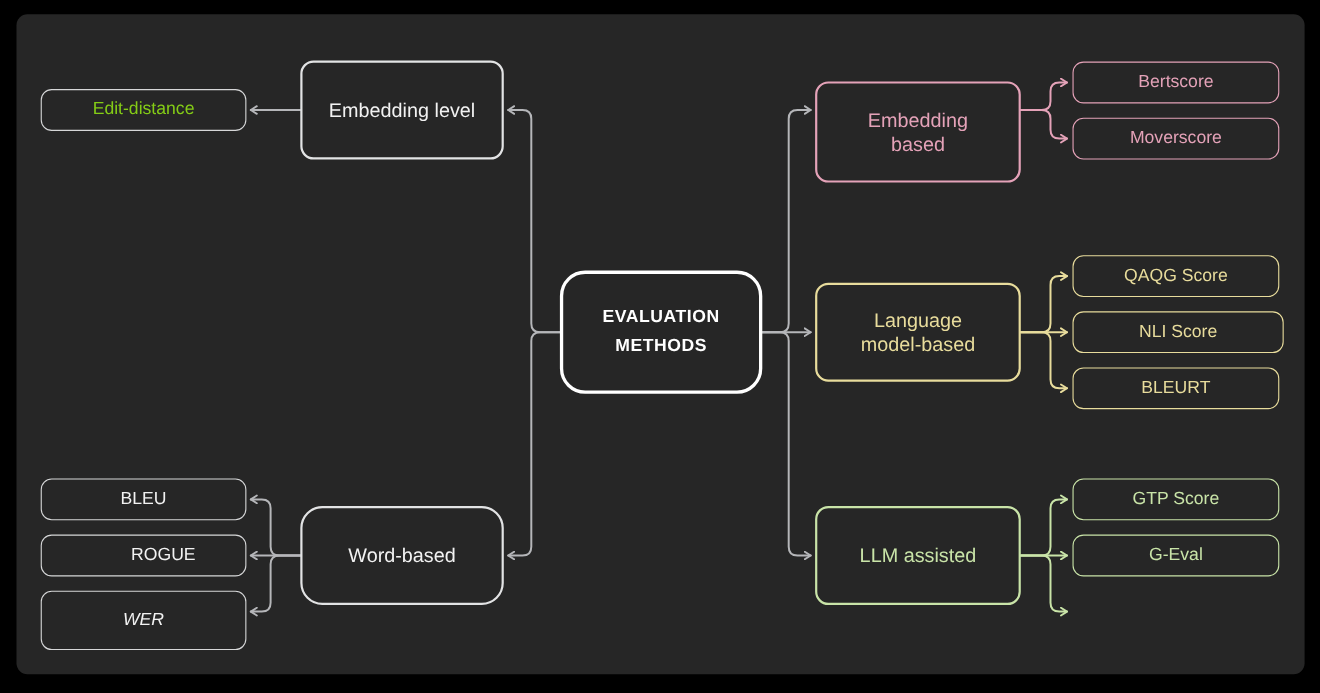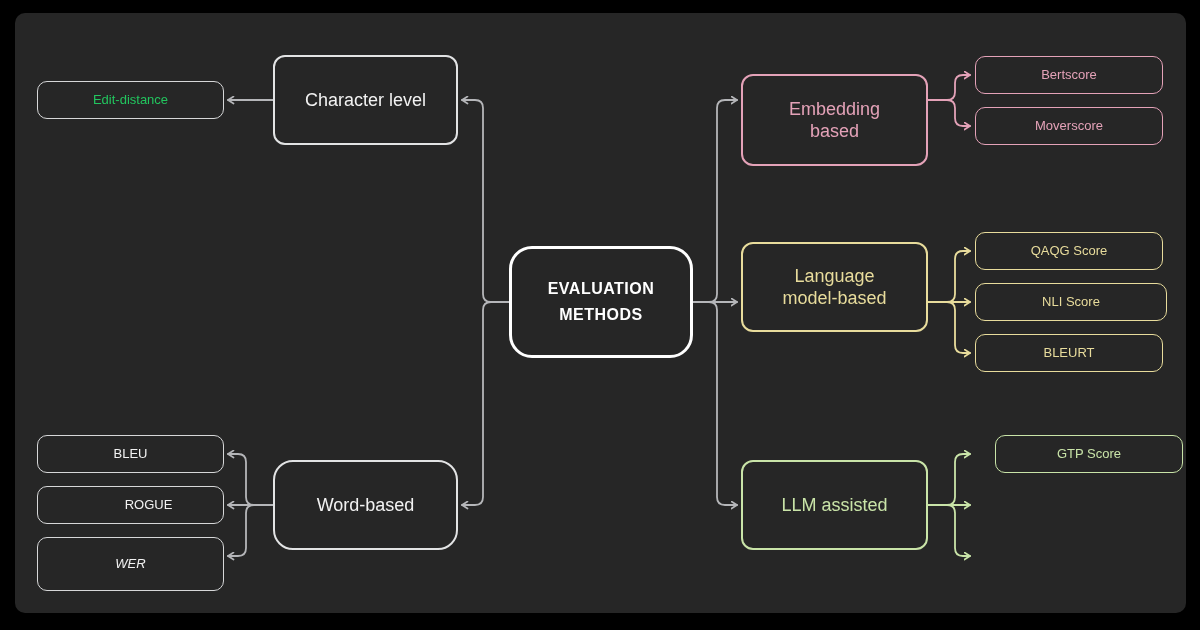--- a/index.html
+++ b/index.html
@@ -7,41 +7,41 @@
          font-family:"Liberation Sans", sans-serif;}
   .canvas{position:absolute;left:15px;top:13px;right:14px;bottom:17px;
           border-radius:10px;background:#262626;}
   svg.connectors{position:absolute;left:0;top:0;width:1200px;height:630px;pointer-events:none;}
   svg.connectors path.edge{fill:none;stroke-width:1.8;stroke-linejoin:round;stroke-linecap:round;}
 
   .node{position:absolute;display:flex;align-items:center;justify-content:center;
         box-sizing:border-box;border-style:solid;border-width:1.5px;border-radius:10px;
         background:#262626;text-align:center;white-space:pre-line;line-height:1.25;}
   .node-parent{border-width:2px;border-radius:12px;font-size:18px;}
-  .node-child{font-size:13px;}
+  .node-child{font-size:16px;}
   .node-center{border-width:3.5px;border-radius:23px;font-size:16px;font-weight:bold;
                letter-spacing:.5px;line-height:1.6;}
 
   
   .n-edit      {left:37px;  top:81px;  width:187px; height:38px;}
   .n-char      {left:273px; top:55px;  width:185px; height:90px;}
   .n-bleu      {left:37px;  top:435px; width:187px; height:38px;}
   .n-rogue     {left:37px;  top:486px; width:187px; height:38px;}
   .n-wer       {left:37px;  top:537px; width:187px; height:54px;font-style:italic;}
   .n-word      {left:273px; top:460px; width:185px; height:90px;}
   .n-center    {left:509px; top:246px; width:184px; height:112px;}
   .n-embed     {left:741px; top:54px;  width:187px; height:92px;}
-  .n-lang      {left:741px; top:242px; width:187px; height:90px;}
+  .n-lang      {left:741px; top:257px; width:187px; height:90px;}
   .n-llm       {left:741px; top:460px; width:187px; height:90px;}
   .n-bert      {left:975px; top:56px;  width:188px; height:38px;}
   .n-mover     {left:975px; top:107px; width:188px; height:38px;}
   .n-qaqg      {left:975px; top:232px; width:188px; height:38px;}
   .n-nli       {left:975px; top:283px; width:192px; height:38px;}
   .n-bleurt    {left:975px; top:334px; width:188px; height:38px;}
-  .n-gtp       {left:975px; top:435px; width:188px; height:38px;margin-left:20px;}
+  .n-gtp       {left:975px; top:435px; width:188px; height:38px;}
   .n-geval     {left:975px; top:486px; width:188px; height:38px;}
   .n-selfcheck {left:975px; top:537px; width:188px; height:38px;}
 </style>
 </head>
 <body>
 
 <div id="stage">
   <div class="canvas"></div>
 
   <svg class="connectors" viewBox="0 0 1200 630">
@@ -79,34 +79,35 @@
     <path class="edge" d="M 928 302 H 947 Q 955 302 955 310 V 345 Q 955 353 963 353 H 970" marker-end="url(#arw-yellow)" stroke="#e8dc9c"></path>
 
     <path class="edge" d="M 928 505 H 947 Q 955 505 955 497 V 462 Q 955 454 963 454 H 970" marker-end="url(#arw-green)" stroke="#c9e4a8"></path>
     <path class="edge" d="M 928 505 H 970" marker-end="url(#arw-green)" stroke="#c9e4a8"></path>
     <path class="edge" d="M 928 505 H 947 Q 955 505 955 513 V 548 Q 955 556 963 556 H 970" marker-end="url(#arw-green)" stroke="#c9e4a8"></path>
   </svg>
 
   <div class="node node-center n-center" style="border-color: rgb(255, 255, 255); color: rgb(255, 255, 255);">EVALUATION
 METHODS</div>
 
-  <div class="node node-parent n-char" style="border-color: rgb(226, 227, 228); color: rgb(242, 242, 242);">Character level</div>
-  <div class="node node-child n-edit" style="border-color: rgb(214, 215, 216); color: #22c55e;">Edit-distance</div>
+  <div class="node node-parent n-char" style="border-color: rgb(226, 227, 228); color: rgb(242, 242, 242);">Embedding level</div>
+  <div class="node node-child n-edit" style="border-color: rgb(214, 215, 216); color: #84cc16;">Edit-distance</div>
 
   <div class="node node-parent n-word" style="border-color: rgb(226, 227, 228); color: rgb(242, 242, 242); border-radius: 20px;">Word-based</div>
   <div class="node node-child n-bleu" style="border-color: rgb(214, 215, 216); color: rgb(242, 242, 242);">BLEU</div>
   <div class="node node-child n-rogue" style="border-color: rgb(214, 215, 216); color: rgb(242, 242, 242); padding-left: 36px;">ROGUE</div>
   <div class="node node-child n-wer" style="border-color: rgb(214, 215, 216); color: rgb(242, 242, 242);">WER</div>
 
   <div class="node node-parent n-embed" style="border-color: rgb(228, 162, 184); color: rgb(228, 162, 184); margin-top: 20px;">Embedding
 based</div>
   <div class="node node-child n-bert" style="border-color: rgb(228, 162, 184); color: rgb(228, 162, 184);">Bertscore</div>
   <div class="node node-child n-mover" style="border-color: rgb(228, 162, 184); color: rgb(228, 162, 184);">Moverscore</div>
 
   <div class="node node-parent n-lang" style="border-color: rgb(232, 220, 156); color: rgb(232, 220, 156);">Language
 model-based</div>
   <div class="node node-child n-qaqg" style="border-color: rgb(232, 220, 156); color: rgb(232, 220, 156);">QAQG Score</div>
   <div class="node node-child n-nli" style="border-color: rgb(232, 220, 156); color: rgb(232, 220, 156);">NLI Score</div>
   <div class="node node-child n-bleurt" style="border-color: rgb(232, 220, 156); color: rgb(232, 220, 156);">BLEURT</div>
 
   <div class="node node-parent n-llm" style="border-color: rgb(201, 228, 168); color: rgb(201, 228, 168);">LLM assisted</div>
   <div class="node node-child n-gtp" style="border-color: rgb(201, 228, 168); color: rgb(201, 228, 168);">GTP Score</div>
+  <div class="node node-child n-geval" style="border-color: rgb(201, 228, 168); color: rgb(201, 228, 168);">G-Eval</div>
 </div>
 
 </body></html>

